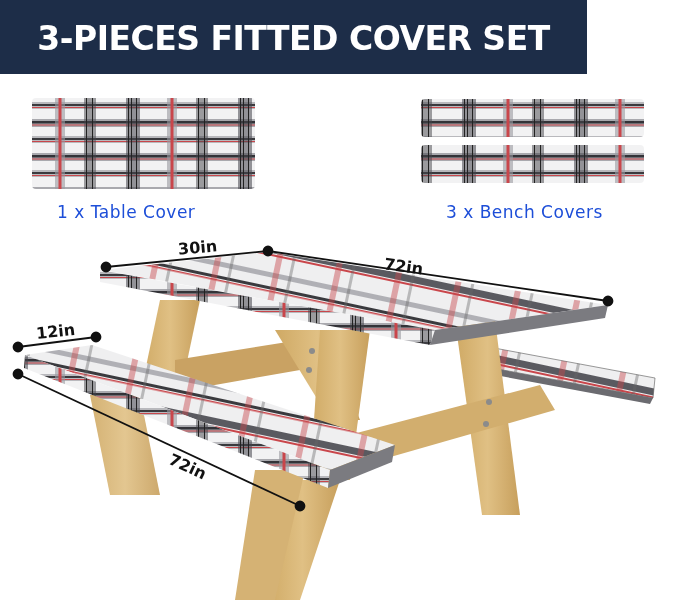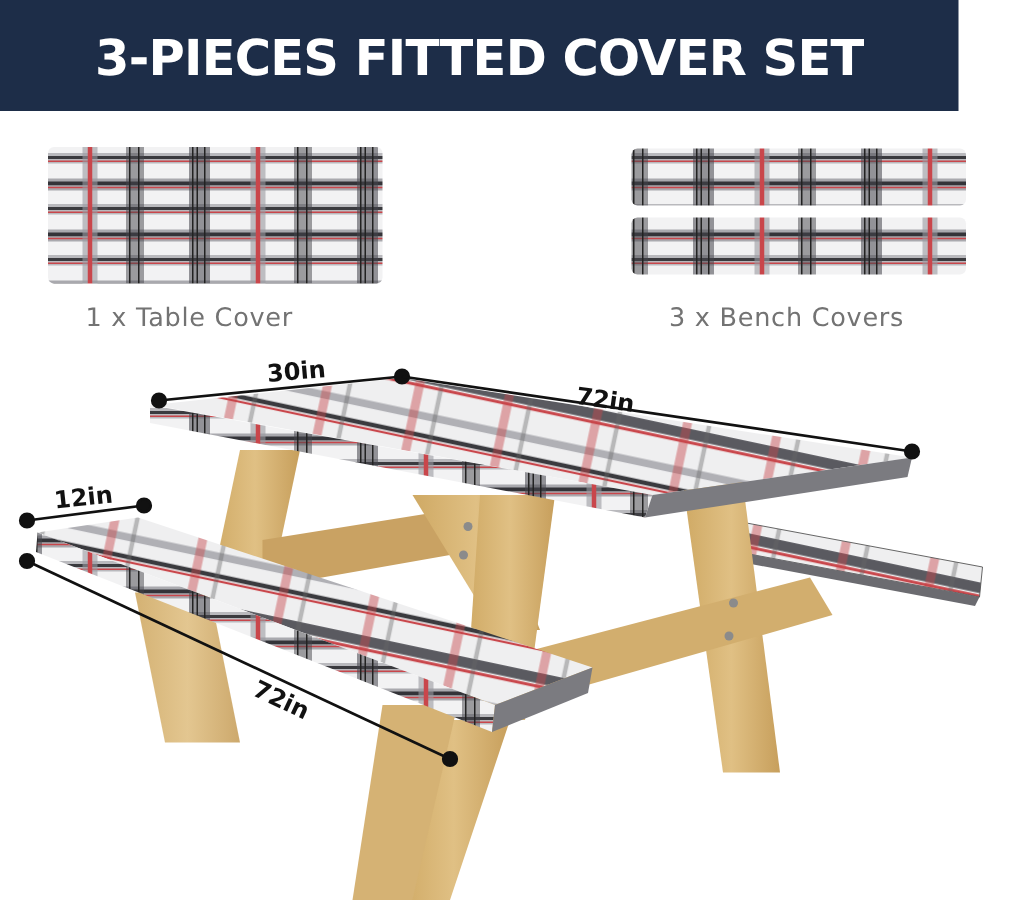--- a/index.html
+++ b/index.html
@@ -1,19 +1,19 @@
 <!DOCTYPE html>
 <html><head>
 <meta charset="utf-8">
 <style>
   html, body { margin: 0; padding: 0; background: #ffffff; }
   body { width: 679px; height: 604px; position: relative; overflow: hidden; font-family: "DejaVu Sans", sans-serif; }
-  .banner { position: absolute; left: 0; top: 0; width: 639px; height: 74px; background: #1d2d48; display: flex; align-items: center; justify-content: center; }
+  .banner { position: absolute; left: 0; top: 0; width: 587px; height: 74px; background: #1d2d48; display: flex; align-items: center; justify-content: center; }
   .banner-title { color: #ffffff; font-family: "DejaVu Sans", sans-serif; font-weight: bold; font-size: 33px; letter-spacing: -0.5px; margin-top: 2px; }
-  .piece-label { position: absolute; font-family: "DejaVu Sans", sans-serif; font-size: 17px; color: #737373; letter-spacing: 0.5px; white-space: nowrap; }
+  .piece-label { position: absolute; font-family: "DejaVu Sans", sans-serif; font-size: 17px; color: #1d4ed8; letter-spacing: 0.5px; white-space: nowrap; }
   .dim { position: absolute; font-family: "DejaVu Sans", sans-serif; font-weight: bold; font-size: 16px; color: #111; white-space: nowrap; }
   svg { position: absolute; left: 0; top: 0; }
 </style>
 </head>
 <body>
 
 <div class="banner">
   <div class="banner-title">3-PIECES FITTED COVER SET</div>
 </div>
 

